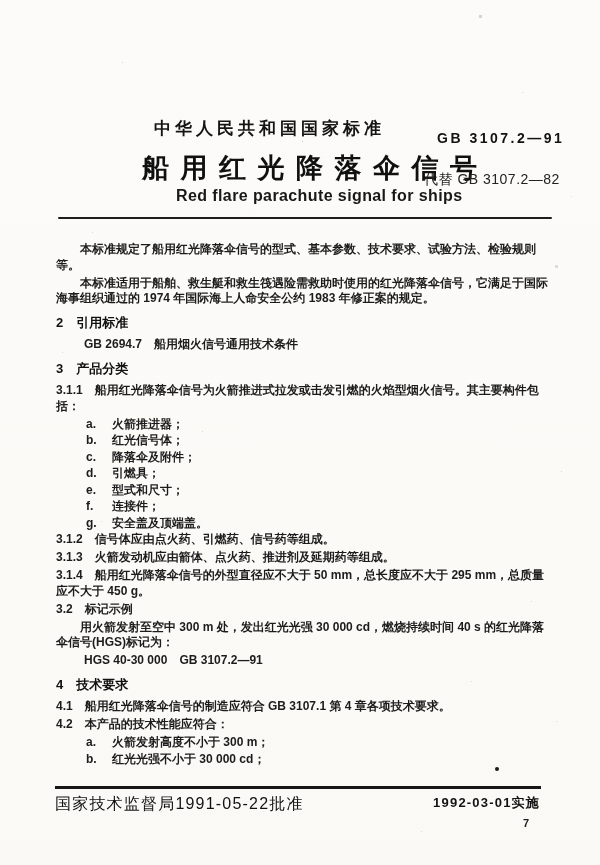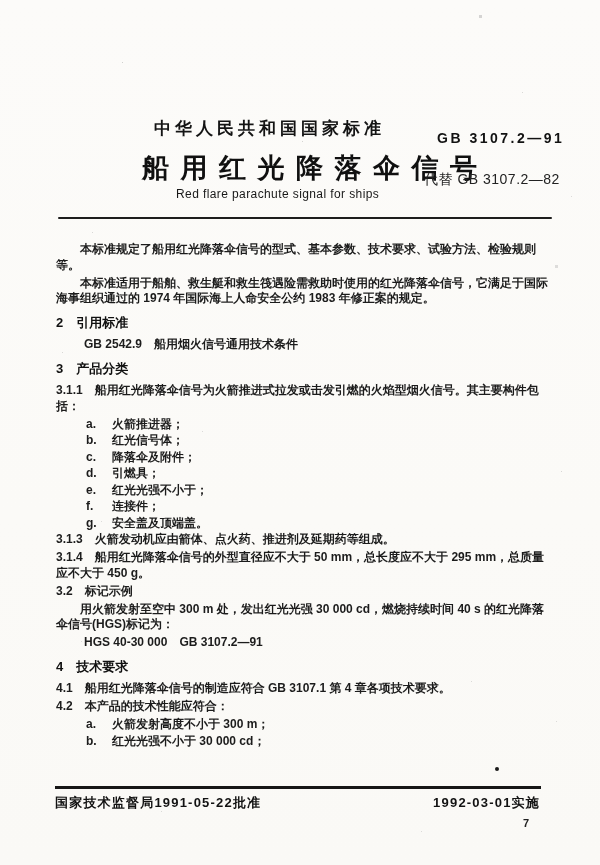--- a/index.html
+++ b/index.html
@@ -6,37 +6,37 @@
   body{
     width:600px;height:865px;position:relative;overflow:hidden;
     background:#fbfaf8;
     font-family:"Liberation Sans","DejaVu Sans",sans-serif;
     color:#1b1b1b;
   }
   .page{position:absolute;inset:0;background:linear-gradient(180deg,#fcfbf9 0%,#fbfaf7 60%,#faf9f6 100%);padding-left:44px;}
   
   .hdr-org{position:absolute;left:154px;top:117px;font-size:17px;font-weight:700;letter-spacing:4px;color:#141414;}
   .hdr-title{position:absolute;left:142px;top:150px;font-size:27px;font-weight:700;letter-spacing:2px;color:#101010;}
-  .hdr-en{position:absolute;left:176px;top:187px;font-size:12px;font-weight:400;letter-spacing:.4px;color:#181818;}
+  .hdr-en{position:absolute;left:176px;top:187px;font-size:16px;font-weight:700;letter-spacing:.4px;color:#181818;}
   .hdr-no{position:absolute;left:437px;top:130px;font-size:14px;font-weight:700;letter-spacing:2.5px;color:#121212;}
   .hdr-repl{position:absolute;left:424px;top:171px;font-size:14px;font-weight:400;letter-spacing:.5px;color:#222;}
   .rule-top{position:absolute;left:58px;top:217px;width:494px;height:2px;background:#1d1d1d;border-radius:1px;}
   
   .doc-body{position:absolute;left:56px;top:242px;width:492px;font-size:12px;font-weight:600;color:#1c1c1c;}
   .blk{margin:0 0 2.5px;line-height:15.5px;}
   .blk-h{font-size:13px;font-weight:700;line-height:16px;margin:8px 0 6.5px;color:#111;}
   .blk-h:first-child{margin-top:2px;}
   .blk-sub{font-weight:600;}
   .blk-p{text-indent:2em;}
   .blk-ref{margin-left:28px;}
   .blk-li{margin-left:30px;margin-bottom:1px;display:flex;}
   .li-label{width:26px;flex:0 0 26px;}
   
   .rule-bottom{position:absolute;left:55px;top:786px;width:486px;height:2.5px;background:#161616;}
-  .ftr-approval{position:absolute;left:55px;top:794px;font-size:13px;font-weight:700;letter-spacing:1.2px;color:#121212;}
+  .ftr-approval{position:absolute;left:55px;top:794px;font-size:16px;font-weight:400;letter-spacing:1.2px;color:#121212;}
   .ftr-impl{position:absolute;right:60px;top:794px;font-size:13px;font-weight:700;letter-spacing:1.2px;color:#121212;}
   .page-num{position:absolute;left:523px;top:817px;font-size:11px;font-weight:700;color:#222;}
   
   .speck{position:absolute;left:0;top:0;width:1px;height:1px;background:transparent;
     box-shadow:
       480px 16px 0 1px rgba(40,40,40,.18), 122px 62px 0 0 rgba(40,40,40,.20),
       302px 141px 0 0 rgba(40,40,40,.18), 522px 92px 0 0 rgba(40,40,40,.16),
       92px 232px 0 0 rgba(40,40,40,.16), 556px 266px 0 1px rgba(40,40,40,.14),
       412px 301px 0 0 rgba(40,40,40,.18), 62px 352px 0 0 rgba(40,40,40,.16),
       481px 391px 0 0 rgba(40,40,40,.15), 202px 431px 0 0 rgba(40,40,40,.15),
@@ -57,51 +57,52 @@
   <div class="hdr-title">船 用 红 光 降 落 伞 信 号</div>
   <div class="hdr-en">Red flare parachute signal for ships</div>
   <div class="hdr-no">GB 3107.2—91</div>
   <div class="hdr-repl">代替 GB 3107.2—82</div>
   <div class="rule-top"></div>
 
   <div class="doc-body">
       <div class="blk blk-p">本标准规定了船用红光降落伞信号的型式、基本参数、技术要求、试验方法、检验规则等。</div>
       <div class="blk blk-p">本标准适用于船舶、救生艇和救生筏遇险需救助时使用的红光降落伞信号，它满足于国际海事组织通过的 1974 年国际海上人命安全公约 1983 年修正案的规定。</div>
       <div class="blk blk-h">2　引用标准</div>
-      <div class="blk blk-ref">GB 2542.9　船用烟火信号通用技术条件</div>
+      <div class="blk blk-ref">GB 2694.7　船用烟火信号通用技术条件</div>
       <div class="blk blk-h">3　产品分类</div>
       <div class="blk blk-sub">3.1.1　船用红光降落伞信号为火箭推进式拉发或击发引燃的火焰型烟火信号。其主要构件包括：</div>
       <div class="blk blk-li">
         <span class="li-label">a.</span>
         <span class="li-text">火箭推进器；</span>
       </div>
       <div class="blk blk-li">
         <span class="li-label">b.</span>
         <span class="li-text">红光信号体；</span>
       </div>
       <div class="blk blk-li">
         <span class="li-label">c.</span>
         <span class="li-text">降落伞及附件；</span>
       </div>
       <div class="blk blk-li">
         <span class="li-label">d.</span>
         <span class="li-text">引燃具；</span>
       </div>
       <div class="blk blk-li">
         <span class="li-label">e.</span>
-        <span class="li-text">红光光强不小于；</span>
+        <span class="li-text">型式和尺寸；</span>
       </div>
       <div class="blk blk-li">
         <span class="li-label">f.</span>
         <span class="li-text">连接件；</span>
       </div>
       <div class="blk blk-li">
         <span class="li-label">g.</span>
         <span class="li-text">安全盖及顶端盖。</span>
       </div>
+      <div class="blk blk-sub">3.1.2　信号体应由点火药、引燃药、信号药等组成。</div>
       <div class="blk blk-sub">3.1.3　火箭发动机应由箭体、点火药、推进剂及延期药等组成。</div>
       <div class="blk blk-sub">3.1.4　船用红光降落伞信号的外型直径应不大于 50 mm，总长度应不大于 295 mm，总质量应不大于 450 g。</div>
       <div class="blk blk-sub">3.2　标记示例</div>
       <div class="blk blk-p">用火箭发射至空中 300 m 处，发出红光光强 30 000 cd，燃烧持续时间 40 s 的红光降落伞信号(HGS)标记为：</div>
       <div class="blk blk-ref">HGS 40-30 000　GB 3107.2—91</div>
       <div class="blk blk-h">4　技术要求</div>
       <div class="blk blk-sub">4.1　船用红光降落伞信号的制造应符合 GB 3107.1 第 4 章各项技术要求。</div>
       <div class="blk blk-sub">4.2　本产品的技术性能应符合：</div>
       <div class="blk blk-li">
         <span class="li-label">a.</span>

